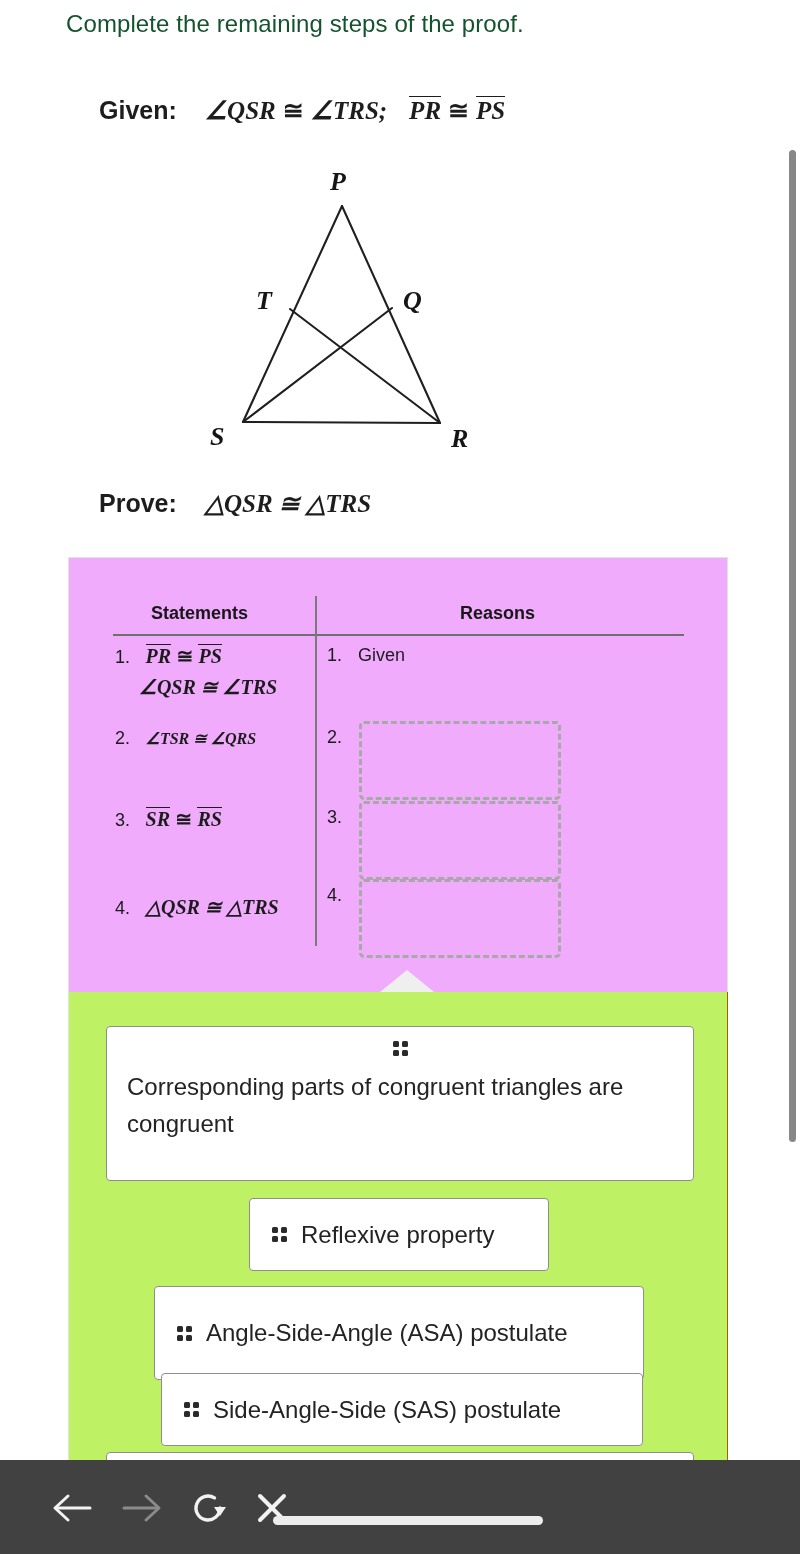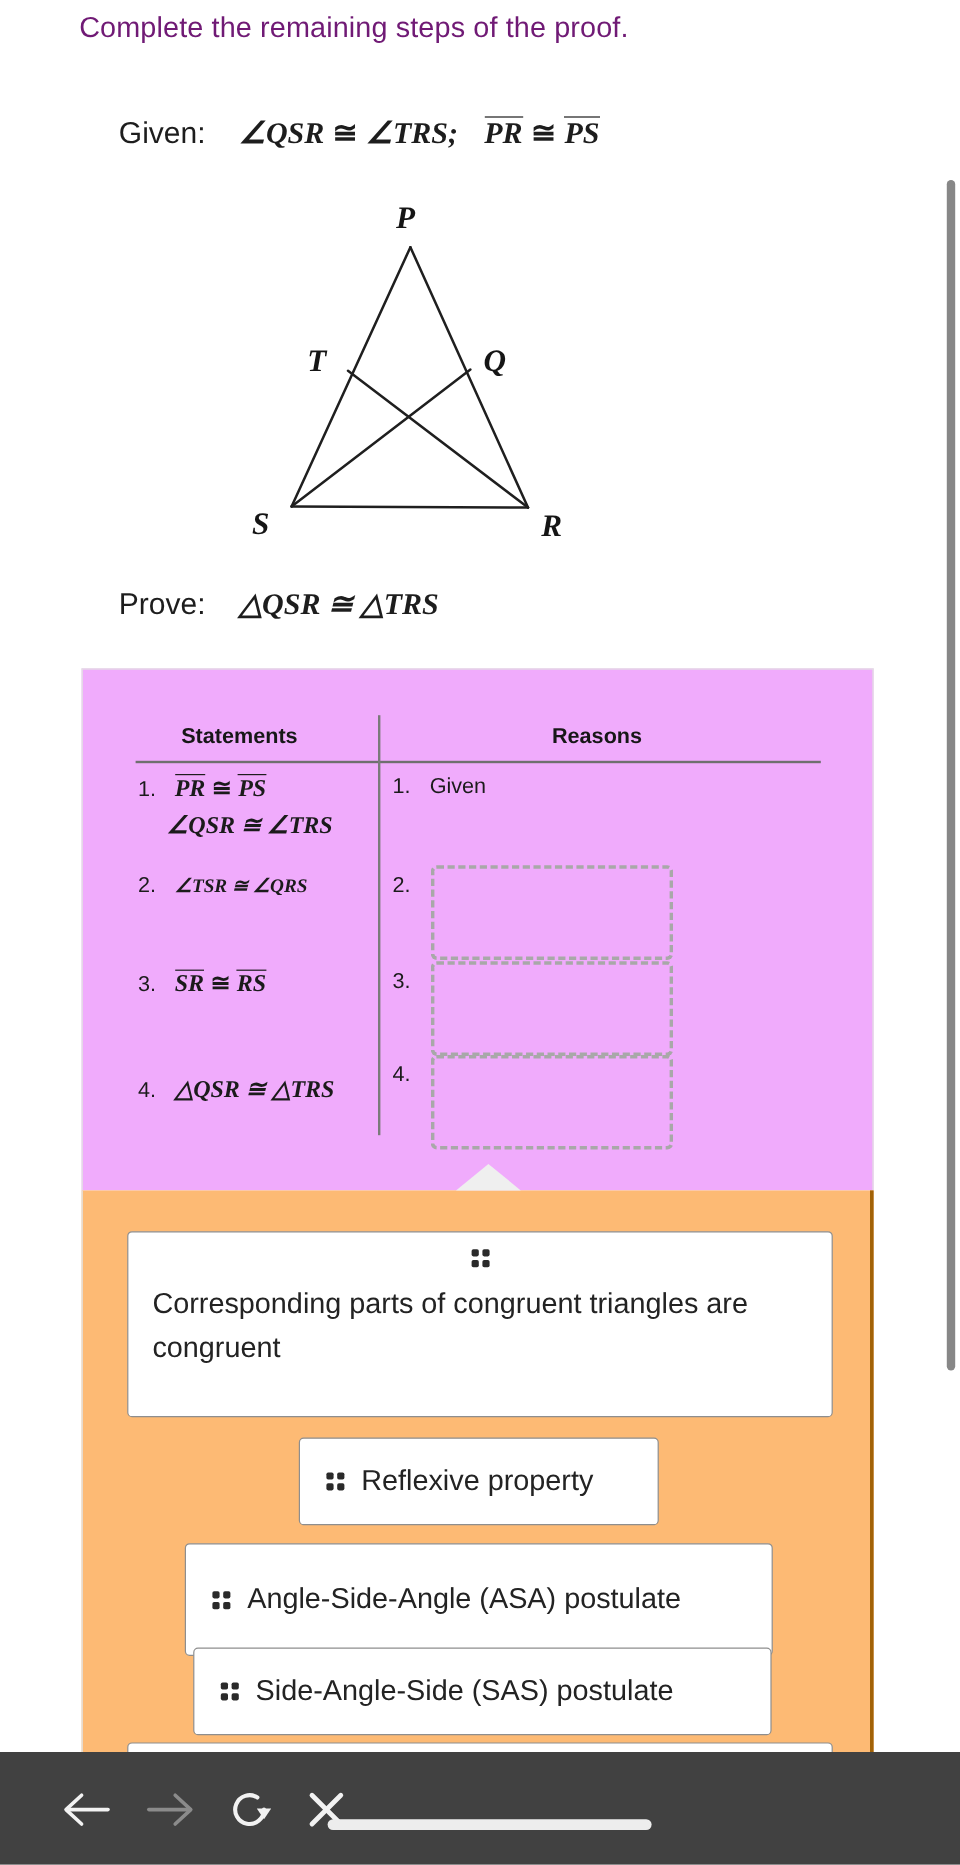--- a/index.html
+++ b/index.html
@@ -19,35 +19,35 @@
     height: 1554px;
     background: #ffffff;
   }
 
   
   .prompt {
     position: absolute;
     left: 66px;
     top: 10px;
     font-size: 24px;
-    color: #701a75;
+    color: #14532d;
     letter-spacing: 0.1px;
     white-space: nowrap;
   }
 
   
   .given-line {
     position: absolute;
     left: 99px;
     top: 96px;
     font-size: 25px;
     color: #1d1d1d;
     white-space: nowrap;
   }
-  .lbl { font-family: "Liberation Sans", sans-serif; font-weight: 400; }
+  .lbl { font-family: "Liberation Sans", sans-serif; font-weight: 700; }
   .math {
     font-family: "Liberation Serif", serif;
     font-style: italic;
     font-weight: 700;
   }
   .mathn {
     font-family: "Liberation Serif", serif;
     font-style: normal;
     font-weight: 700;
   }
@@ -145,23 +145,23 @@
     background: transparent;
   }
 
   
   .tray {
     position: absolute;
     left: 68px;
     top: 992px;
     width: 660px;
     height: 470px;
-    background: #fdba74;
+    background: #bef264;
     border-left: 1px solid #e2e2e2;
-    border-right: 3px solid #a16207;
+    border-right: 1px solid #a16207;
   }
   .caret {
     position: absolute;
     left: 311px;
     top: -22px;
     width: 0;
     height: 0;
     border-left: 27px solid transparent;
     border-right: 27px solid transparent;
     border-bottom: 22px solid #efefef;

